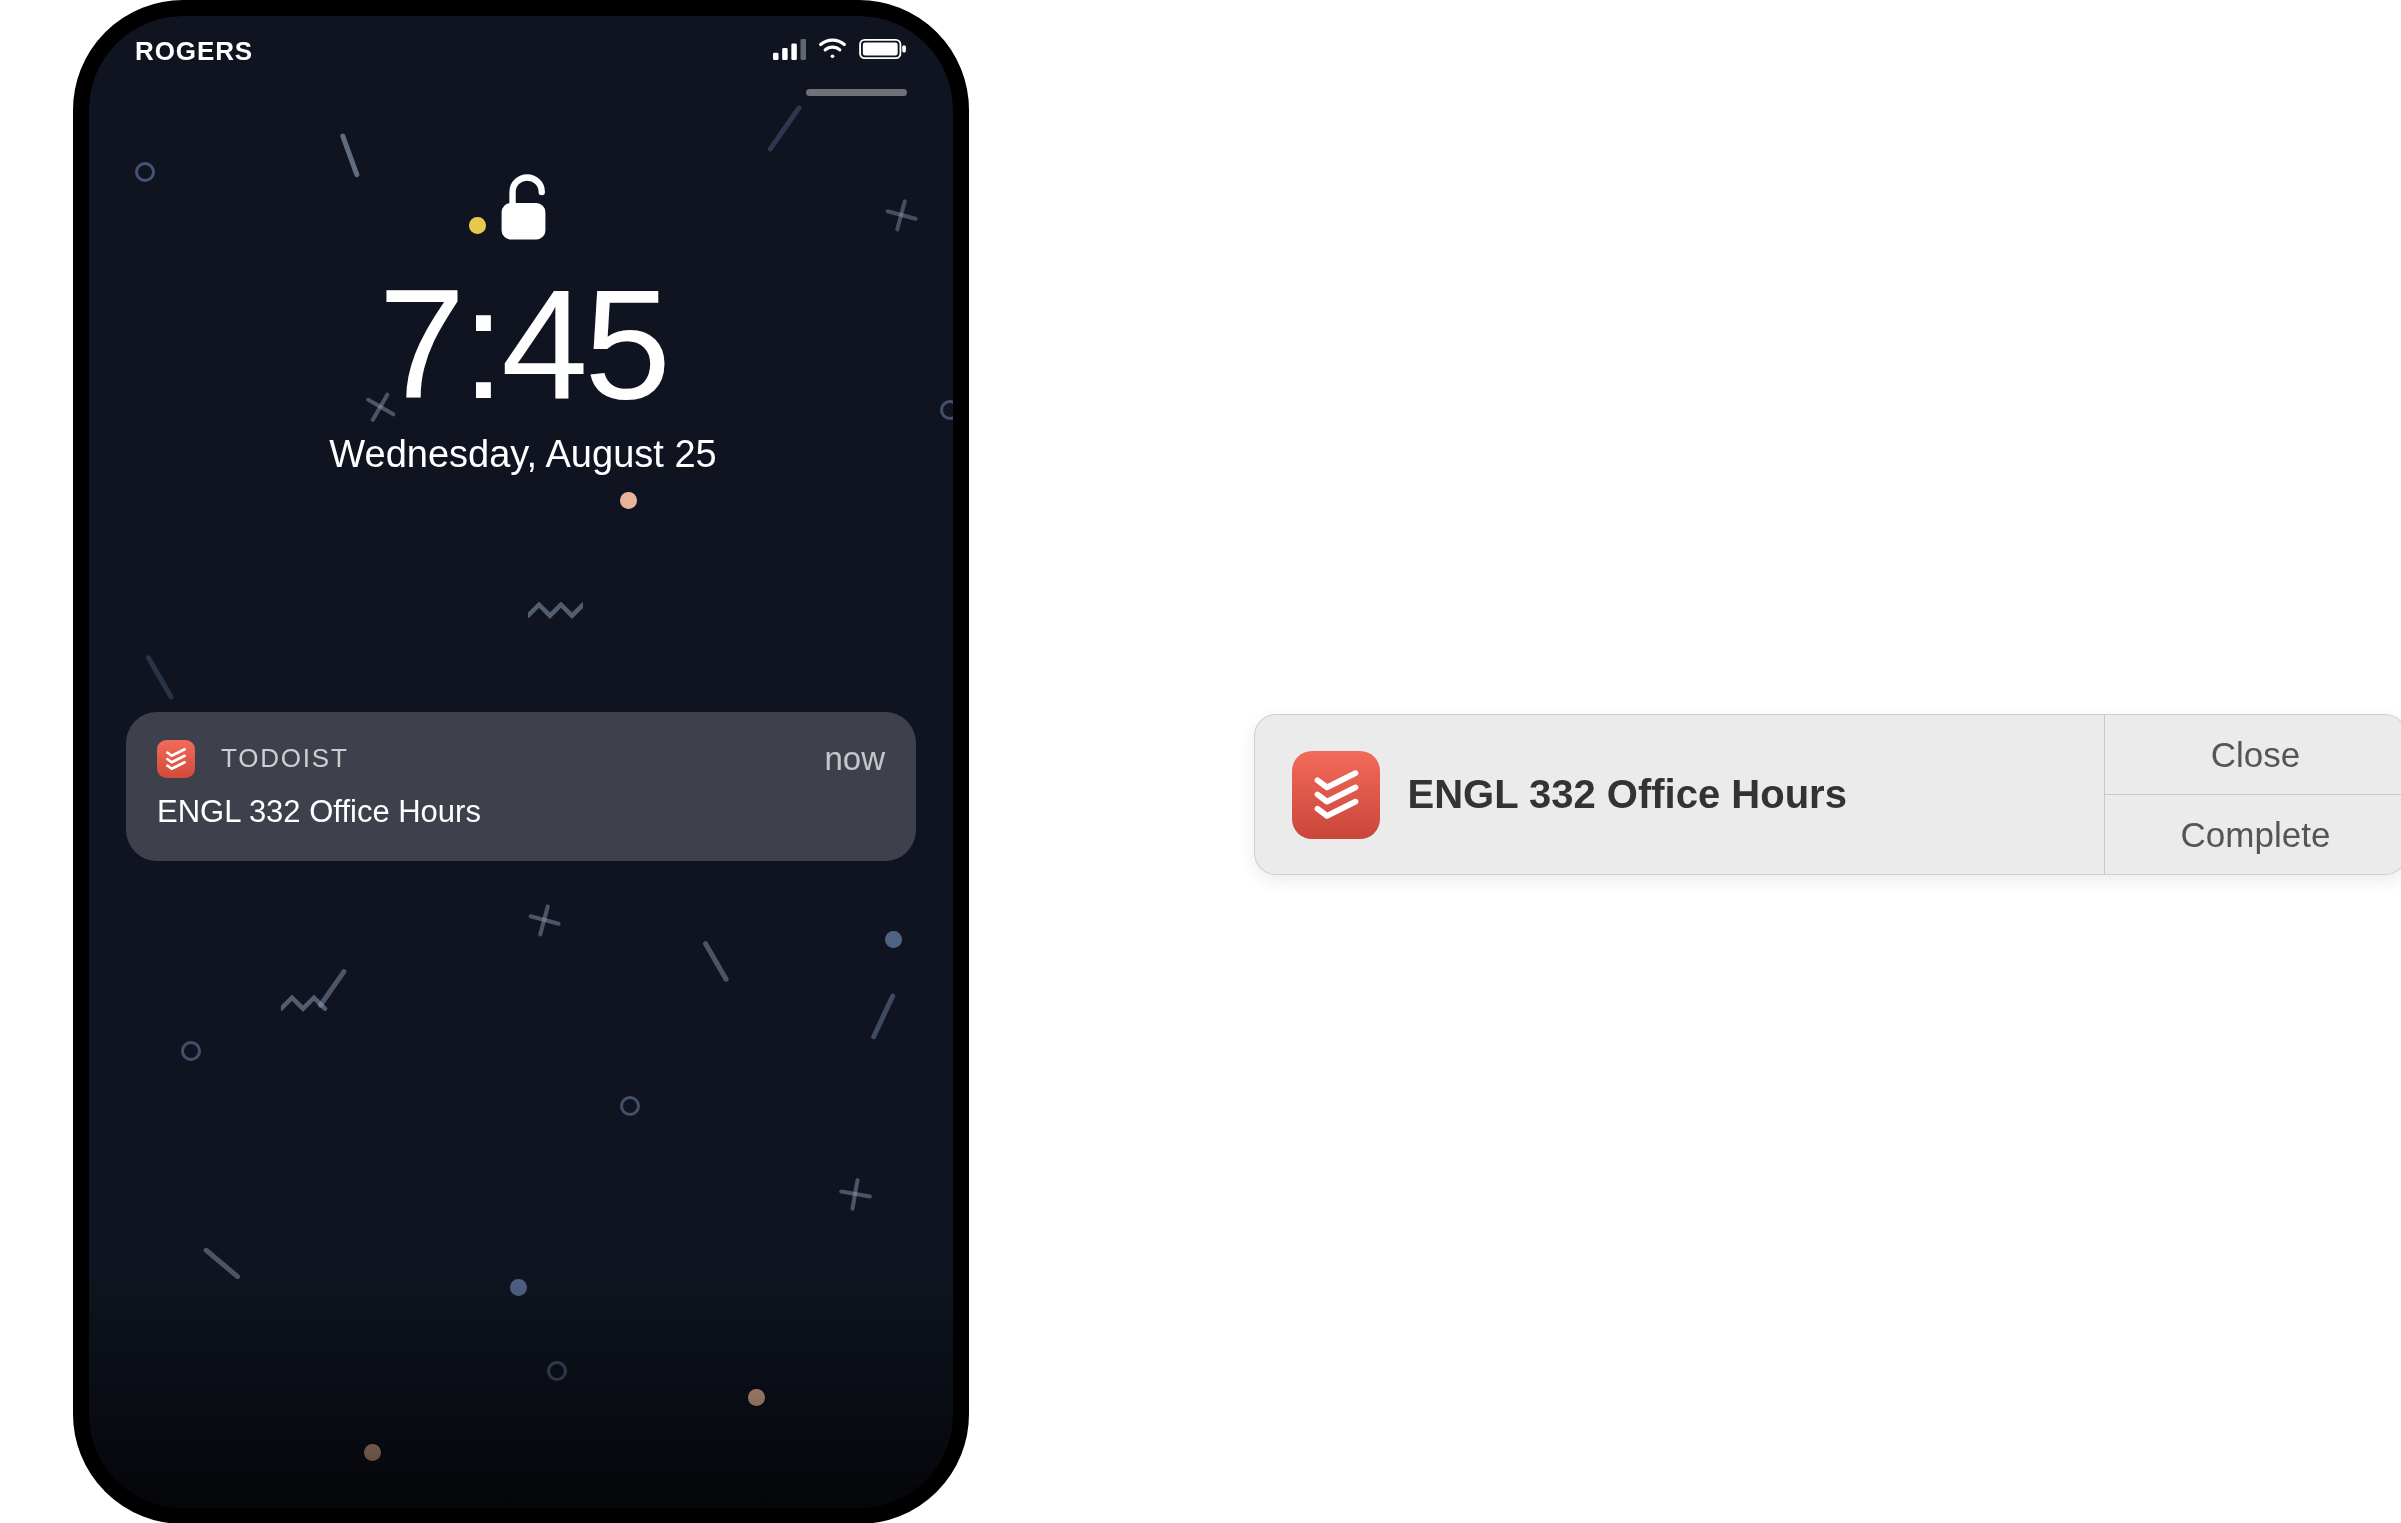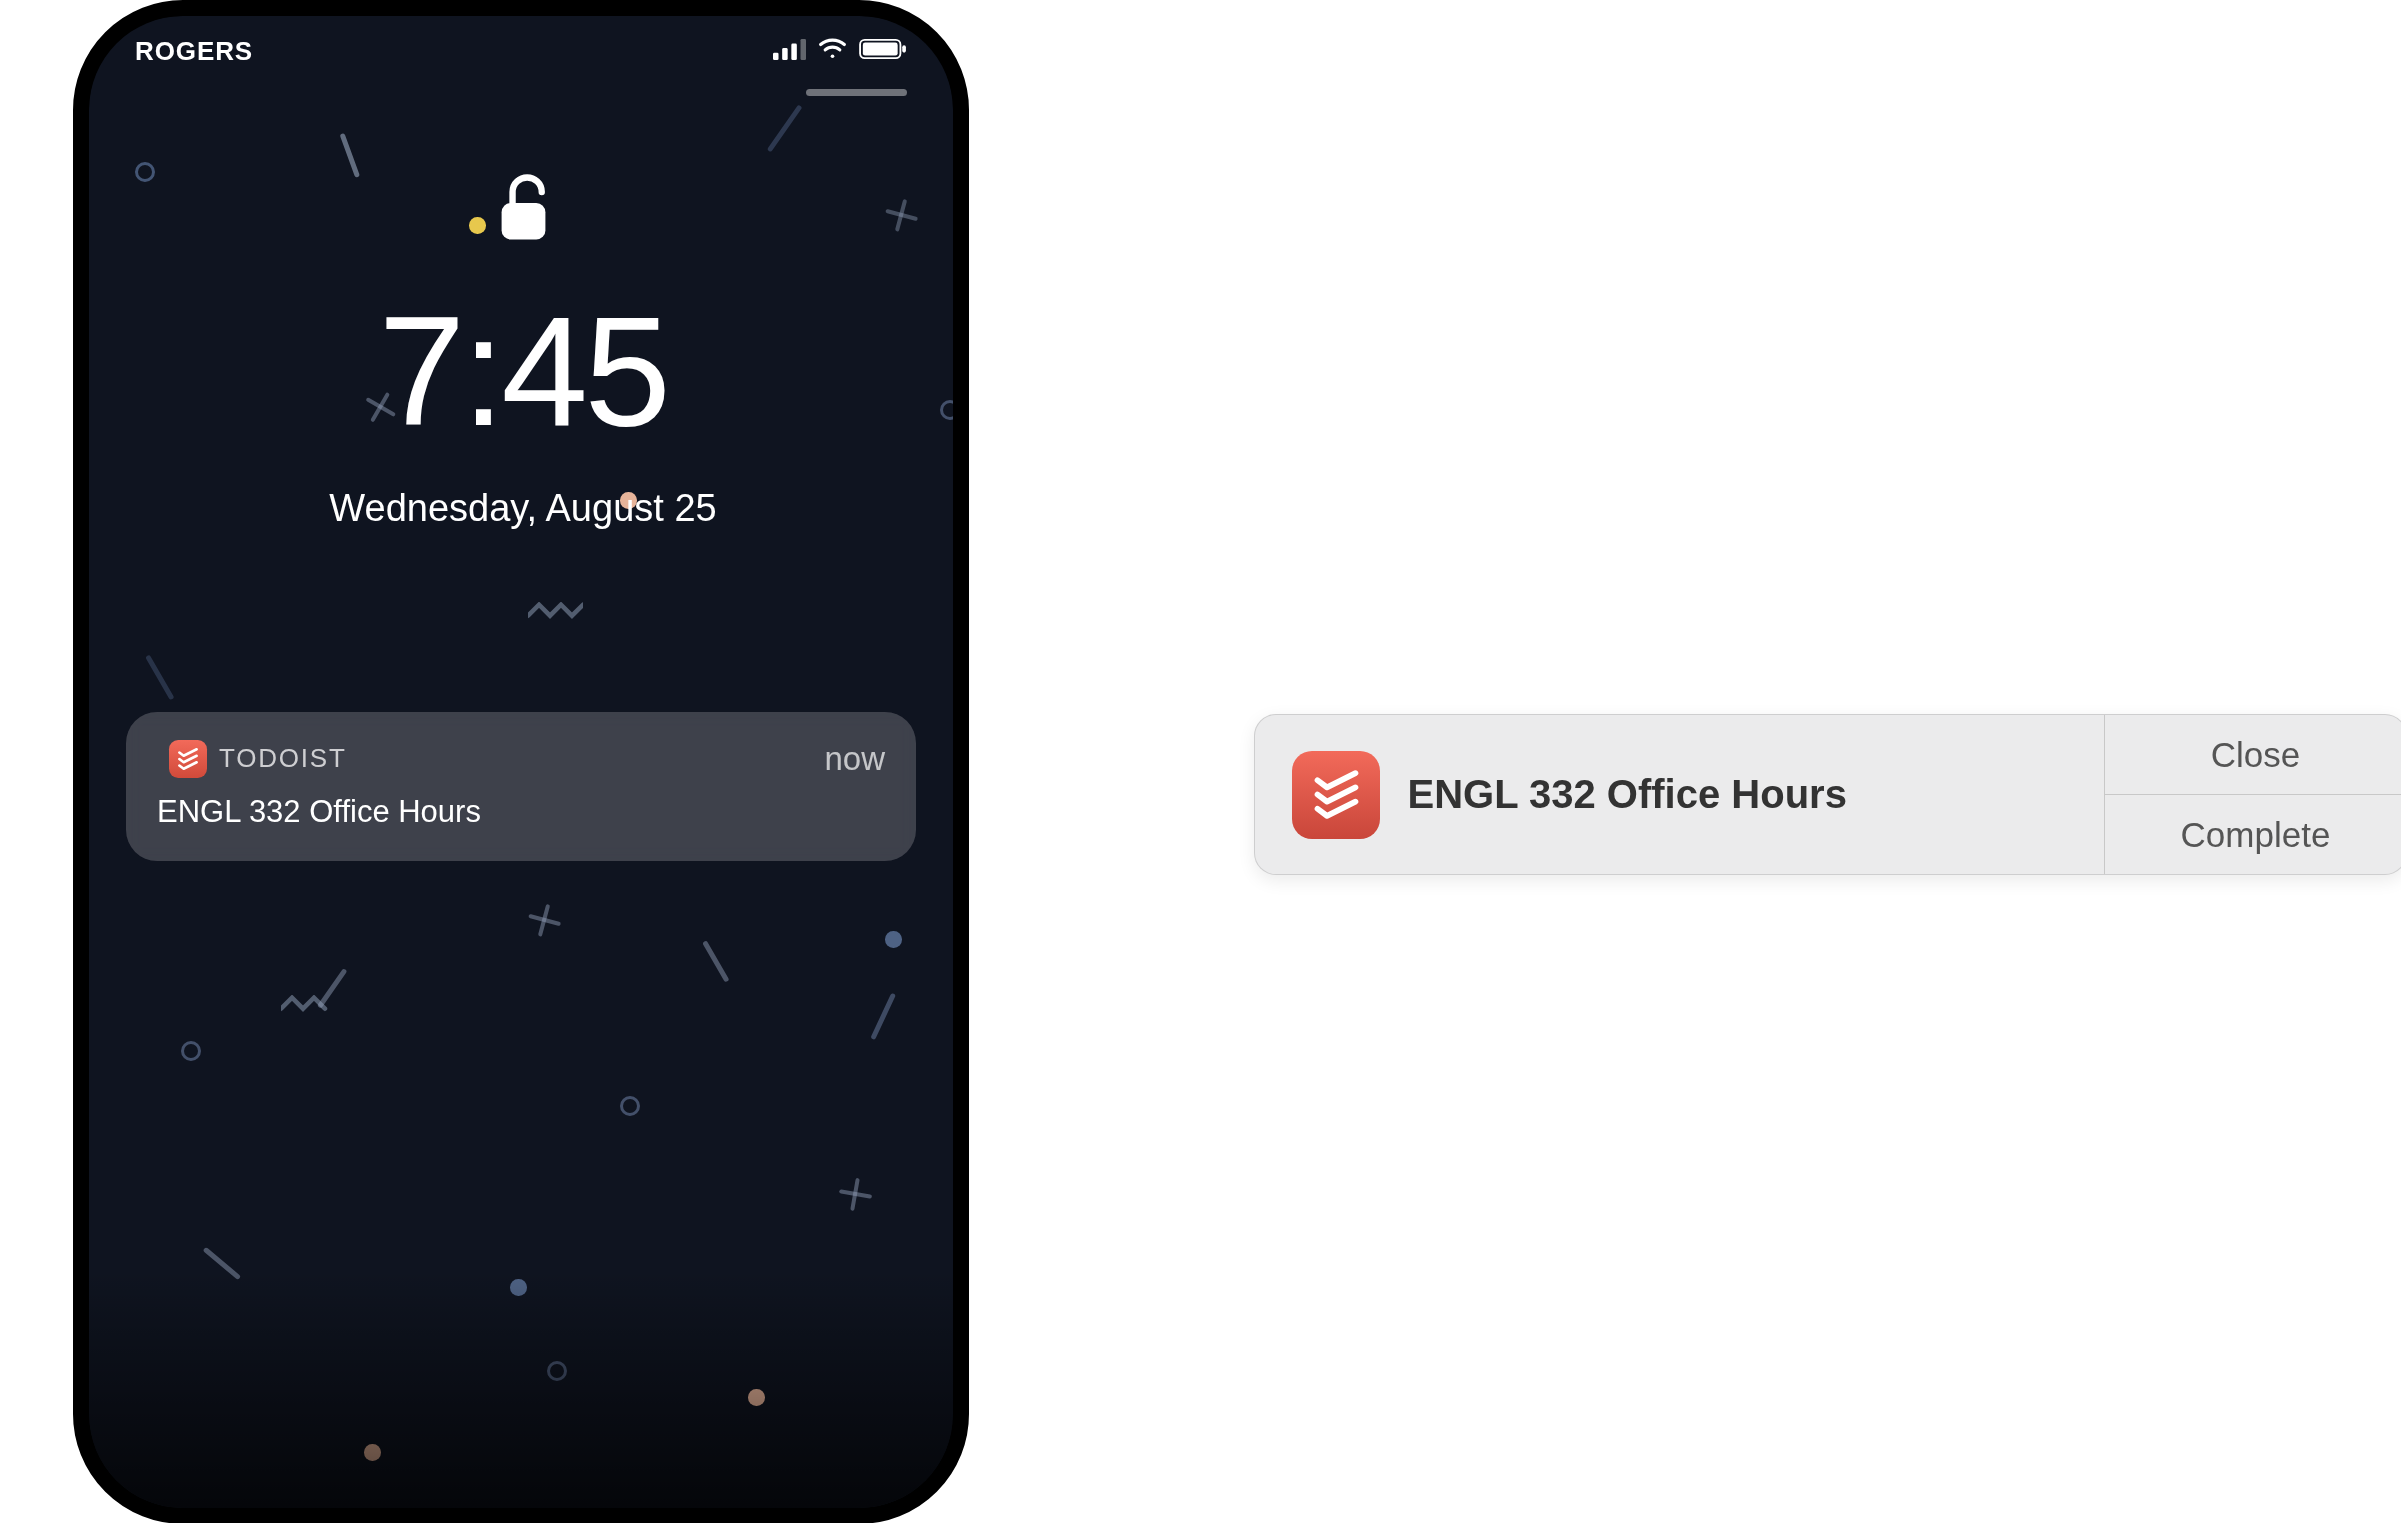--- a/index.html
+++ b/index.html
@@ -115,21 +115,20 @@
 
   
   .lock-area {
     position: absolute;
     top: 156px;
     left: 4px; right: 0;
     display: flex;
     flex-direction: column;
     align-items: center;
     color: #fff;
-    gap: 27px;
   }
   .lock-icon { margin-bottom: 18.3px; }
   .time {
     font-size: 156px;
     font-weight: 300;
     line-height: 1;
     letter-spacing: -3.7px;
   }
   .date {
     font-size: 38px;
@@ -144,22 +143,21 @@
     left: 37px;
     right: 37px;
     background: rgba(120,120,128,0.45);
     border-radius: 31px;
     padding: 27.5px 31px 31px 31px;
     backdrop-filter: blur(7.3px);
   }
   .ios-notif-header {
     display: flex;
     align-items: center;
-    gap: 12px;
-    margin-left: 12px;
+    gap: 26px;
   }
   .app-icon-small {
     width: 38px; height: 38px;
     border-radius: 9.2px;
     background: linear-gradient(180deg,#f26a5a,#d14a3a);
     display: flex;
     align-items: center;
     justify-content: center;
     flex-shrink: 0;
   }

